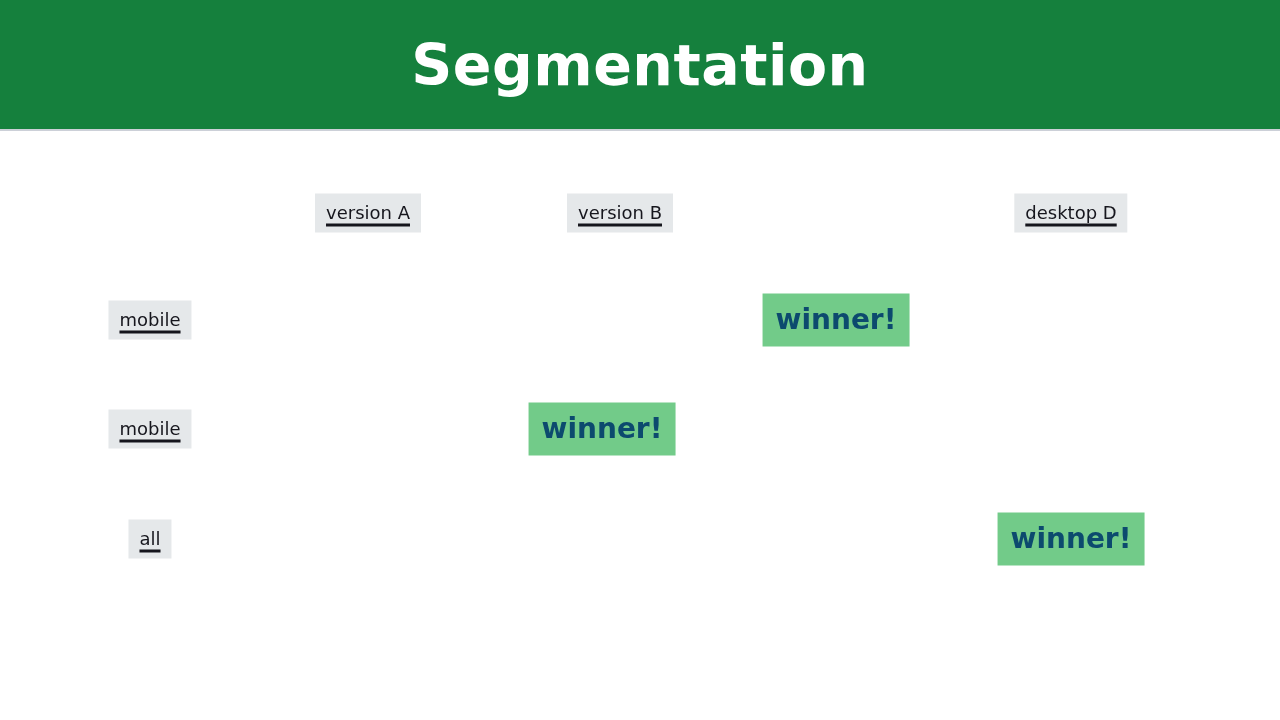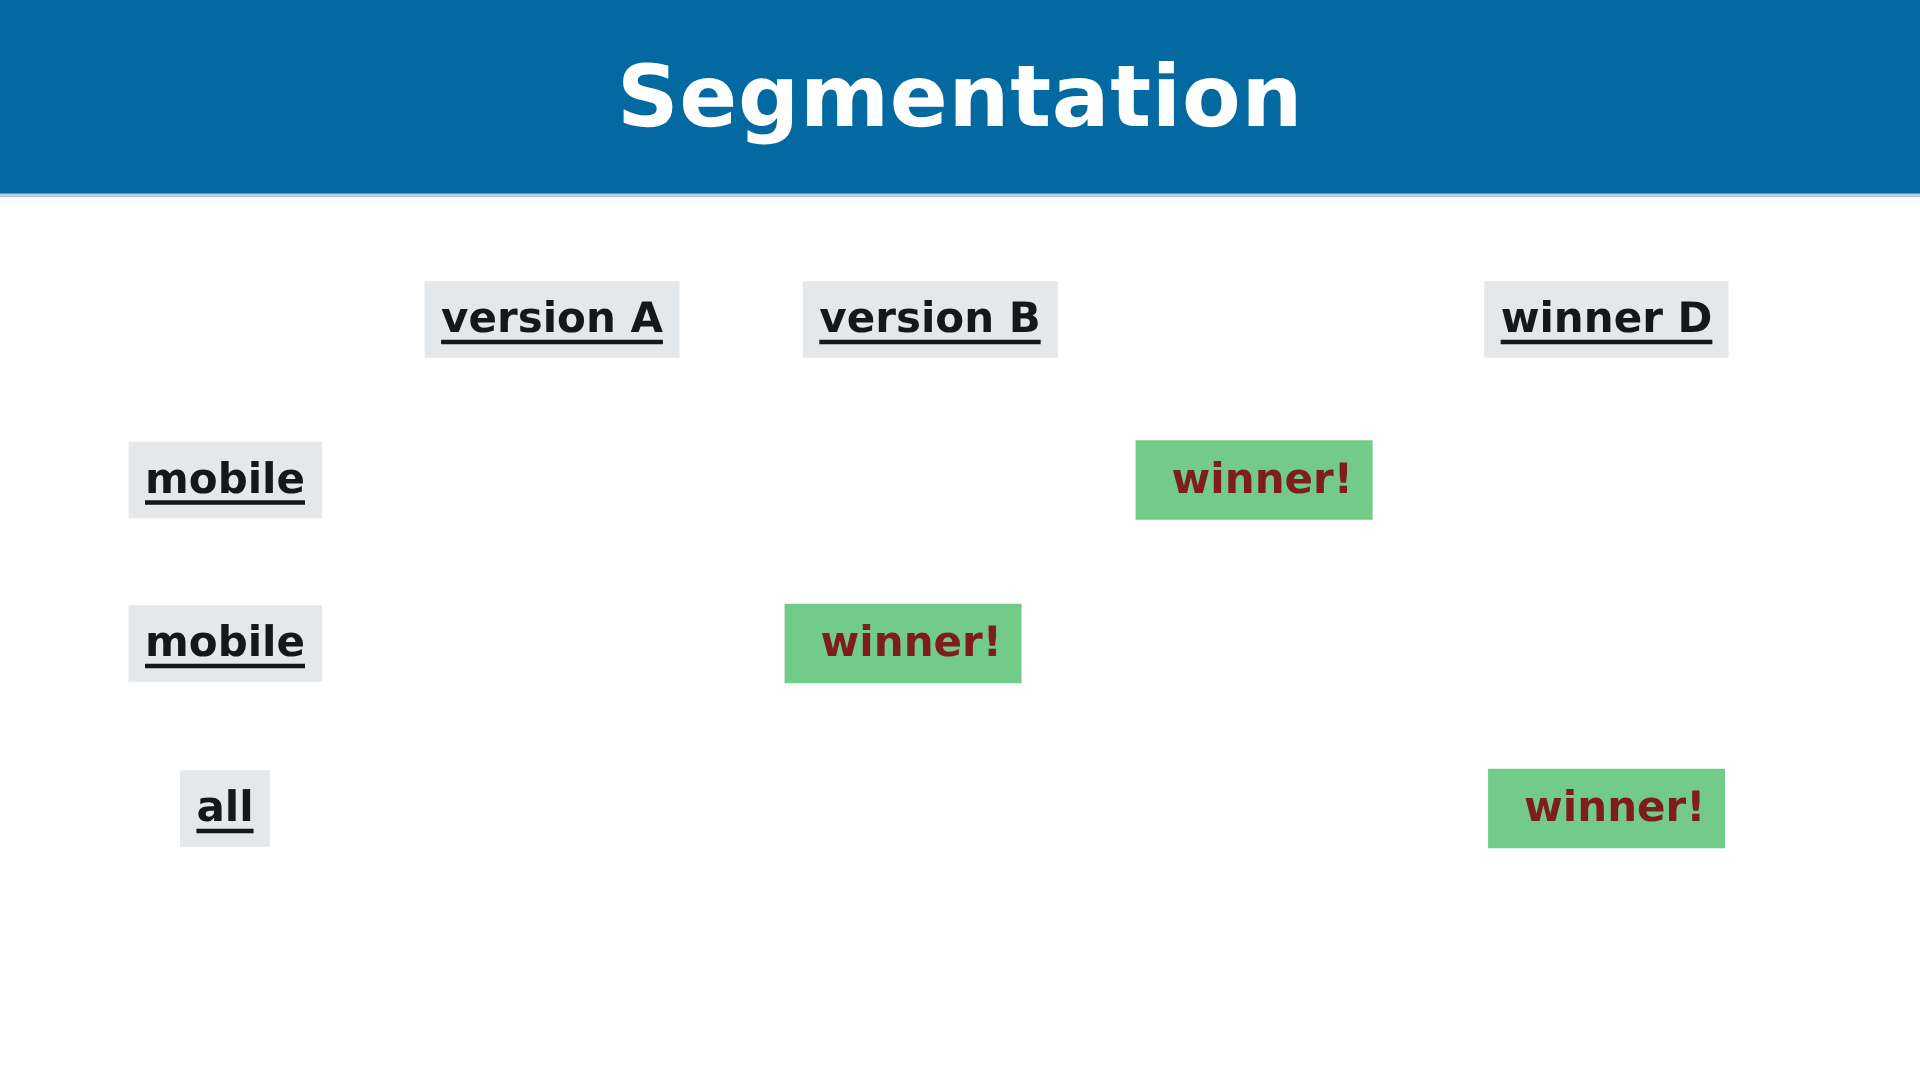--- a/index.html
+++ b/index.html
@@ -13,21 +13,21 @@
     position: relative;
     width: 1280px;
     height: 720px;
     background: #ffffff;
   }
   .titlebar {
     position: absolute;
     left: 0; top: 0;
     width: 1280px;
     height: 131px;
-    background: #0369a1;
+    background: #15803d;
     border-bottom: 2px solid #ccd0d8;
     display: flex;
     align-items: center;
     justify-content: center;
   }
   .titlebar h1 {
     color: #ffffff;
     font-size: 57px;
     font-weight: 700;
     letter-spacing: 0.5px;
@@ -36,36 +36,36 @@
     position: absolute;
     left: 0; top: 131px;
     width: 1280px;
     height: 589px;
   }
   .chip {
     position: absolute;
     transform: translate(-50%, -50%);
     background: #e5e8ea;
     color: #16161d;
-    font-size: 28px;
-    font-weight: 700;
+    font-size: 18px;
+    font-weight: 400;
     padding: 8px 11px 10px 11px;
     text-decoration: underline;
     text-decoration-thickness: 2.5px;
     text-underline-offset: 5px;
     white-space: nowrap;
   }
   .winner {
     position: absolute;
     transform: translate(-50%, -50%);
     background: #72cb89;
-    color: #7f1d1d;
+    color: #0c4a6e;
     font-size: 28px;
     font-weight: 700;
-    padding: 9px 13px 11px 24px;
+    padding: 9px 13px 11px 13px;
     white-space: nowrap;
   }
   
   .col-a { left: 368px;  top: 82px; }
   .col-b { left: 602px;  top: 82px; margin-left: 18px; }
   .col-c { left: 836px;  top: 82px; }
   .col-d { left: 1071px; top: 82px; }
   
   .row-desktop { left: 150px; top: 189px; }
   .row-mobile  { left: 150px; top: 298px; }
@@ -81,21 +81,21 @@
 <div class="slide">
 
   <header class="titlebar">
     <h1>Segmentation</h1>
   </header>
 
   <main class="matrix">
 
     <span class="chip col-a">version A</span>
     <span class="chip col-b">version B</span>
-    <span class="chip col-d">winner D</span>
+    <span class="chip col-d">desktop D</span>
 
     <span class="chip row-desktop">mobile</span>
     <span class="chip row-mobile">mobile</span>
     <span class="chip row-all">all</span>
 
     <span class="winner win-desktop-c">winner!</span>
     <span class="winner win-mobile-b">winner!</span>
     <span class="winner win-all-d">winner!</span>
 
   </main>

